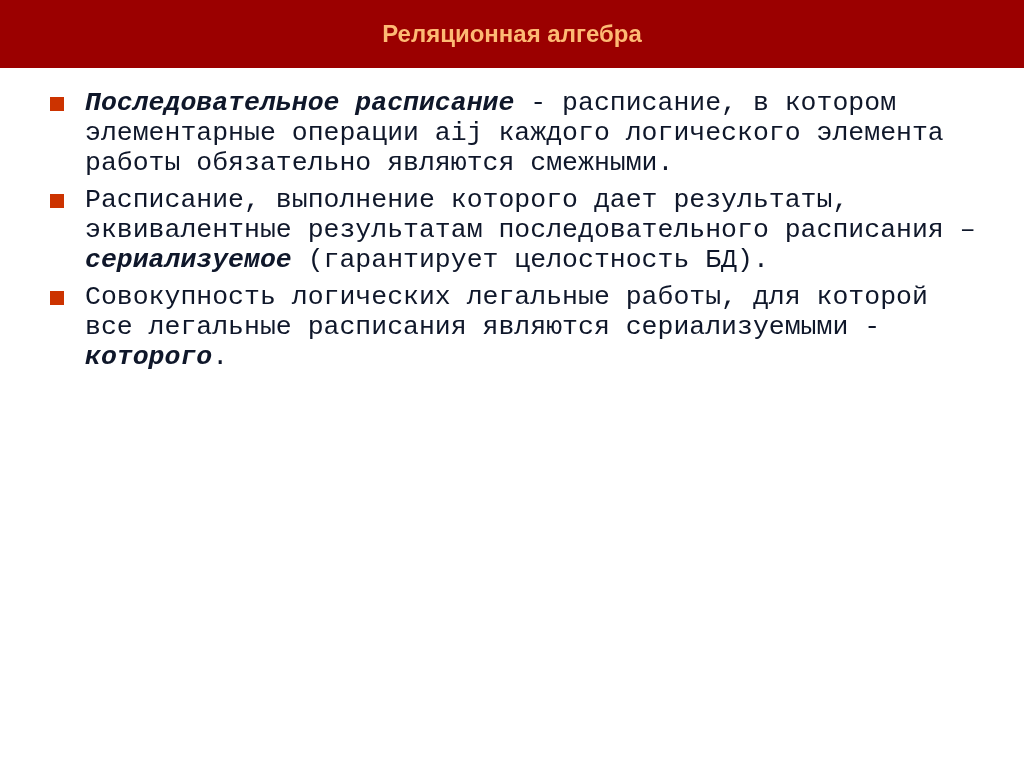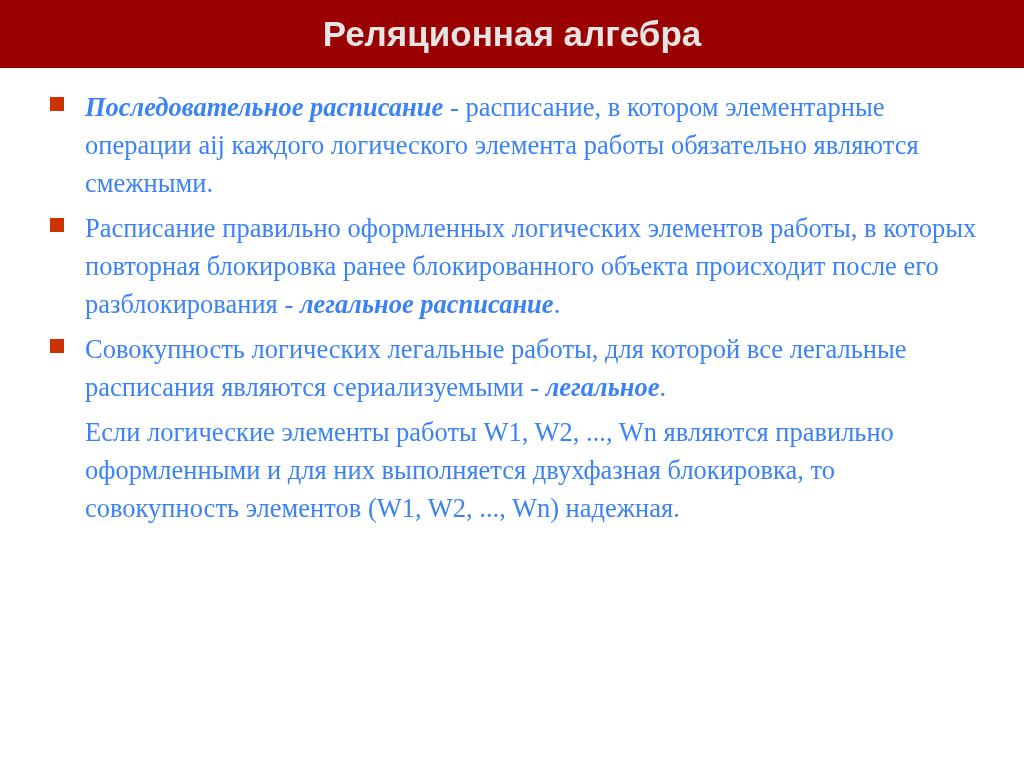--- a/index.html
+++ b/index.html
@@ -6,28 +6,28 @@
   body {
     width: 1024px; height: 767px; background: #ffffff; overflow: hidden;
     position: relative;
   }
   .header {
     position: absolute; left: 0; top: 0; width: 1024px; height: 68px;
     background: #9b0000;
     display: flex; align-items: center; justify-content: center;
   }
   .header-title {
-    color: #e5e5e5;
+    color: #fdba74;
     font-family: "Liberation Sans", sans-serif;
-    font-weight: bold; font-size: 35px; letter-spacing: 0px;
+    font-weight: bold; font-size: 24px; letter-spacing: 0px;
   }
   .content {
     position: absolute; left: 48px; top: 88px; width: 940px;
-    font-family: Liberation Serif, serif;
-    font-size: 26.5px; line-height: 38px; color: #3b82f6;
+    font-family: Liberation Mono, monospace;
+    font-size: 26.5px; line-height: 30px; color: #0f172a;
   }
   .item { position: relative; padding-left: 37px; margin-bottom: 7px; }
   .bullet {
     position: absolute; left: 2px; top: 9px; width: 14px; height: 14px;
     background: #cc3300;
   }
   .bi { font-weight: bold; font-style: italic; }
 </style>
 </head>
 <body>
@@ -36,30 +36,26 @@
   <div class="header-title">Реляционная алгебра</div>
 </div>
 
 <div class="content">
 
   <div class="item">
     <span class="bullet"></span>
     <span class="bi">Последовательное расписание</span><span> - расписание, в котором элементарные операции aij каждого логического элемента работы обязательно являются смежными.</span>
   </div>
 
+  <div class="item">
+    <span class="bullet"></span>
+    <span>Расписание, выполнение которого дает результаты, эквивалентные результатам последовательного расписания – </span><span class="bi">сериализуемое</span><span> (гарантирует целостность БД).</span>
+  </div>
+
 
   <div class="item">
     <span class="bullet"></span>
-    <span>Расписание правильно оформленных логических элементов работы, в которых повторная блокировка ранее блокированного объекта происходит после его разблокирования - </span><span class="bi">легальное расписание</span><span>.</span>
-  </div>
-
-  <div class="item">
-    <span class="bullet"></span>
-    <span>Совокупность логических легальные работы, для которой все легальные расписания являются сериализуемыми - </span><span class="bi">легальное</span><span>.</span>
+    <span>Совокупность логических легальные работы, для которой все легальные расписания являются сериализуемыми - </span><span class="bi">которого</span><span>.</span>
   </div>
 
 
-  <div class="item sub">
-    
-    <span>Если логические элементы работы W1, W2, ..., Wn являются правильно оформленными и для них выполняется двухфазная блокировка, то совокупность элементов (W1, W2, ..., Wn) надежная.</span>
-  </div>
 
 </div>
 
 </body></html>

